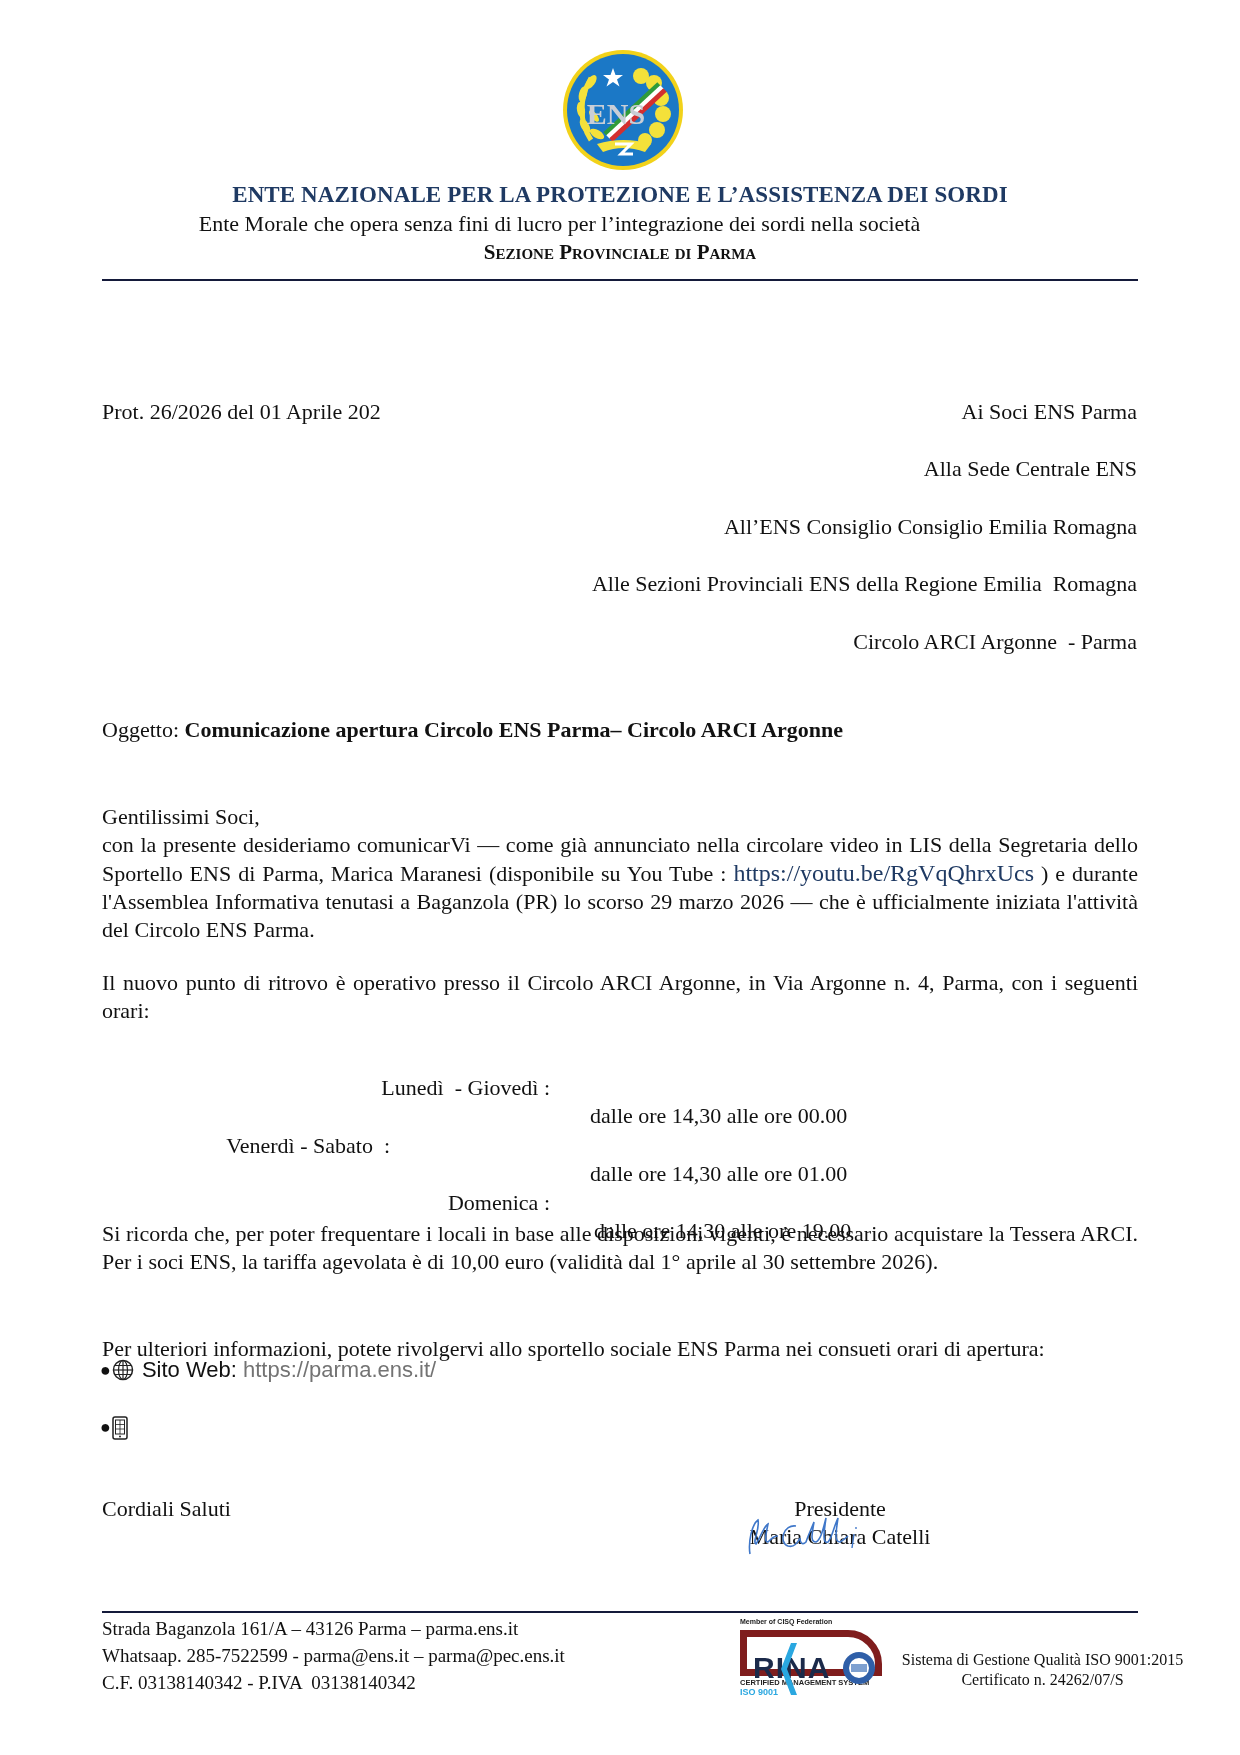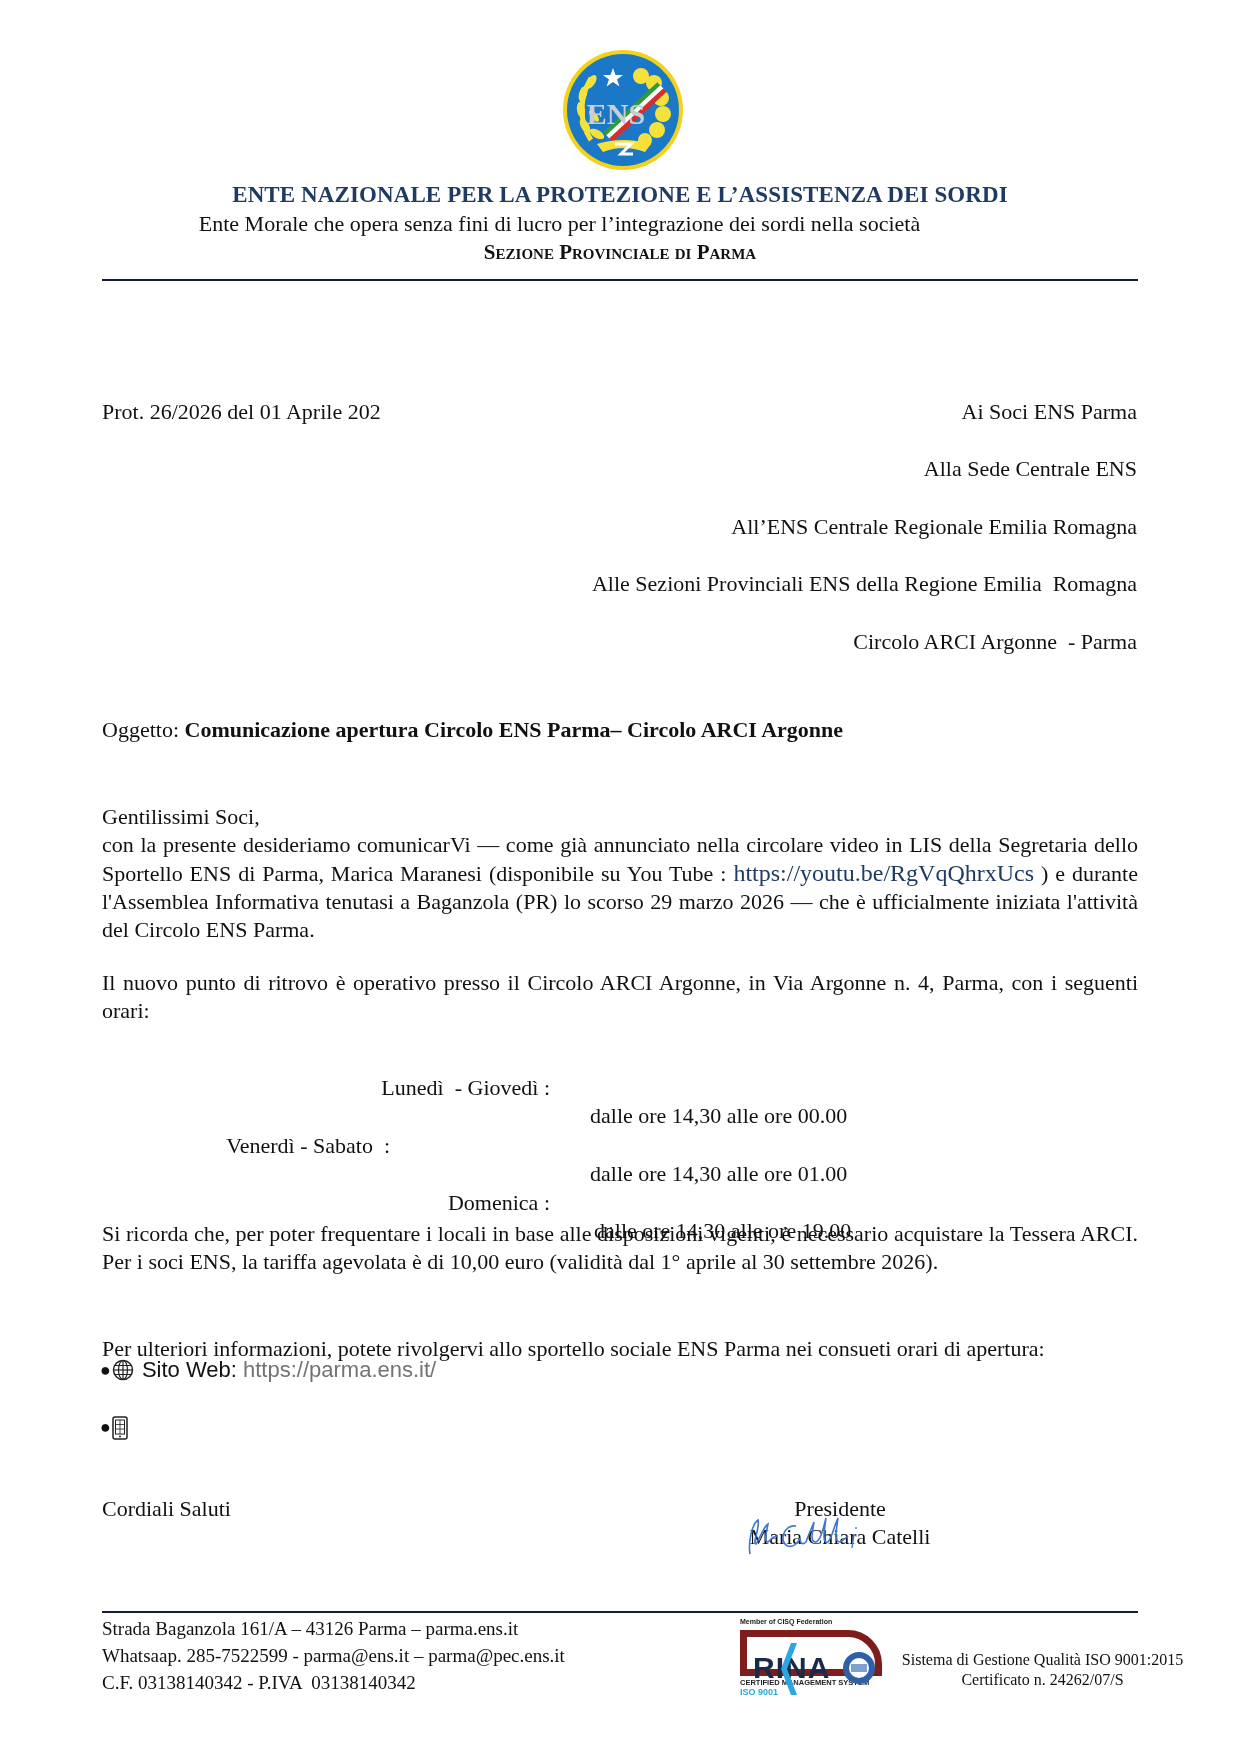--- a/index.html
+++ b/index.html
@@ -92,21 +92,21 @@
 
 <div class="abs serif" id="org-title">ENTE NAZIONALE PER LA PROTEZIONE E L’ASSISTENZA DEI SORDI</div>
 <div class="abs serif" id="org-subtitle">Ente Morale che opera senza fini di lucro per l’integrazione dei sordi nella società</div>
 <div class="abs serif" id="org-section">Sezione Provinciale di Parma</div>
 <div class="rule" id="header-rule"></div>
 
 <div class="abs serif t22" id="protocol">Prot. 26/2026 del 01 Aprile 202</div>
 
 <div class="abs serif t22 recipient" style="top:351px;">Ai Soci ENS Parma</div>
 <div class="abs serif t22 recipient" style="top:408px;">Alla Sede Centrale ENS</div>
-<div class="abs serif t22 recipient" style="top:466px;">All’ENS Centrale Regionale Emilia Romagna</div>
+<div class="abs serif t22 recipient" style="top:466px;">All’ENS Consiglio Consiglio Emilia Romagna</div>
 <div class="abs serif t22 recipient" style="top:523px;">Alle Sezioni Provinciali ENS della Regione Emilia  Romagna</div>
 <div class="abs serif t22 recipient" style="top:581px;">Circolo ARCI Argonne  - Parma</div>
 
 <div class="abs serif t22" id="subject">
   <span>Oggetto: </span><b>Comunicazione apertura Circolo ENS Parma– Circolo ARCI Argonne</b>
 </div>
 
 <div class="abs serif t22" style="left:102px; top:756px;">Gentilissimi Soci,</div>
 
 <div class="abs serif t22 para last-left" style="top:784px;">

